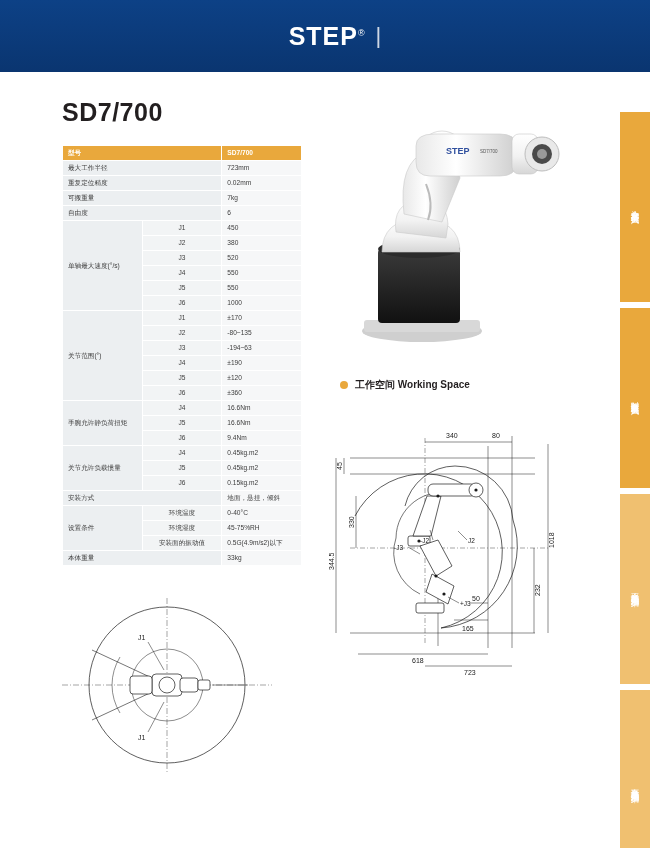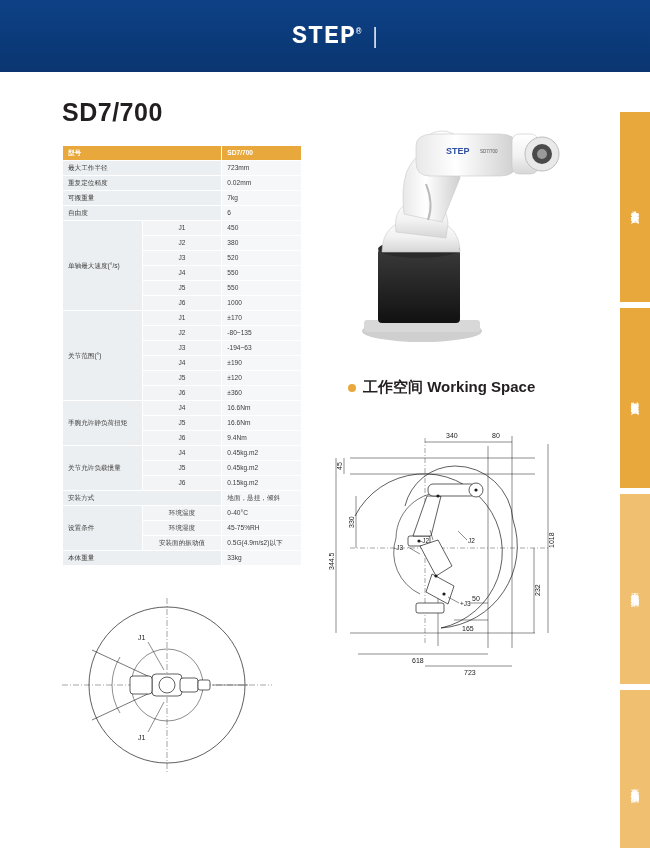--- a/index.html
+++ b/index.html
@@ -28,21 +28,21 @@
     display: flex;
     align-items: center;
     gap: 10px;
     transform: translateX(10px);
   }
   .logo-step {
     color: #ffffff;
     font-weight: bold;
     font-size: 25px;
     letter-spacing: 1px;
-    font-family: Liberation Mono, monospace;
+    font-family: Liberation Sans, sans-serif;
   }
   .logo-step .reg { font-size: 9px; vertical-align: super; font-weight: normal;}
   .logo-bar { color: #ffffff; font-size: 22px; opacity: .8; font-weight: 300;}
   .logo-adtech {
     color: #ffffff;
     font-weight: bold;
     font-size: 25px;
     letter-spacing: 0.5px;
     border-top: 2px solid #ffffff;
     border-bottom: 2px solid #ffffff;
@@ -121,26 +121,26 @@
     position: absolute;
     left: 330px;
     top: 92px;
     width: 250px;
     height: 280px;
   }
 
   
   .ws-head {
     position: absolute;
-    left: 348px;
+    left: 340px;
     top: 378px;
     display: flex;
     align-items: center;
     gap: 7px;
-    font-size: 15px;
+    font-size: 10px;
     font-weight: bold;
   }
   .ws-dot {
     width: 8px; height: 8px; border-radius: 50%;
     background: #e9a83c; display: inline-block;
   }
   .ws-diagram {
     position: absolute;
     left: 320px;
     top: 398px;

